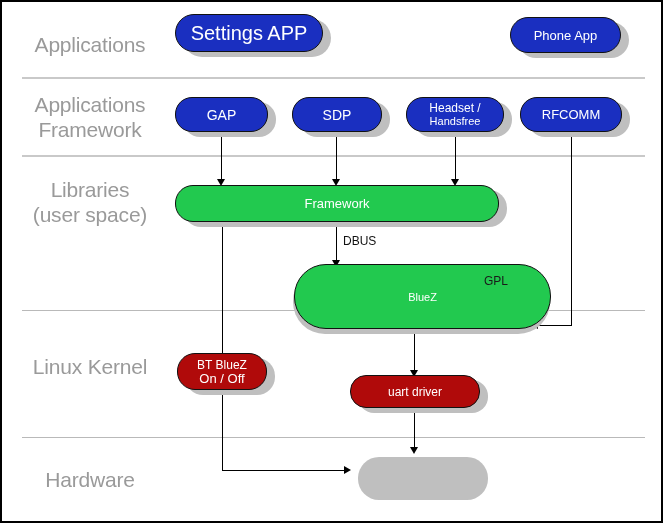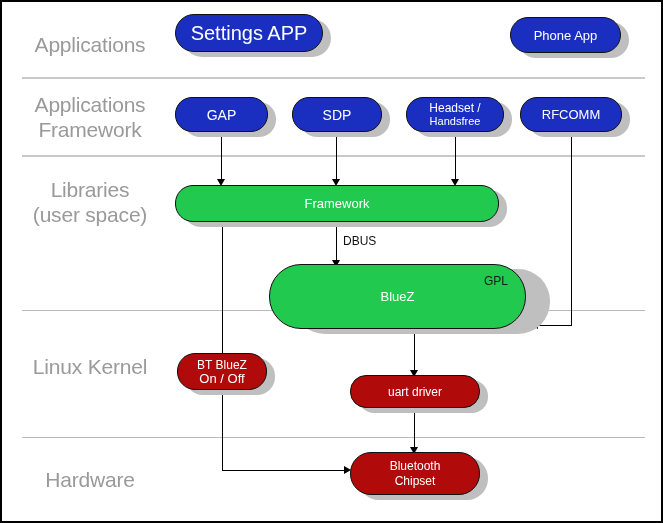--- a/index.html
+++ b/index.html
@@ -175,35 +175,31 @@
   <div class="node blue" style="left:518px; top:95px; width:102px; height:35px; border-radius:17px; font-size:13px;">
     <span class="l1">RFCOMM</span>
   </div>
 
   <div class="shadow" style="left:181px; top:188px; width:324px; height:37px; border-radius:18px;"></div>
   <div class="node green" style="left:173px; top:183px; width:324px; height:37px; border-radius:18px; font-size:13px;">
     <span class="l1">Framework</span>
   </div>
 
   <div class="shadow" style="left:291px; top:267px; width:257px; height:65px; border-radius:32px;"></div>
-  <div class="node green" style="left:267px; top:262px; width:257px; height:65px; border-radius:32px; font-size:13px;">
+  <div class="node green" style="left:292px; top:262px; width:257px; height:65px; border-radius:32px; font-size:11px;">
     <span class="l1">BlueZ</span>
   </div>
   <div class="gpl-tag" style="left:482px; top:272px;">GPL</div>
 
   <div class="shadow" style="left:183px; top:356px; width:90px; height:37px; border-radius:18px;"></div>
   <div class="node red" style="left:175px; top:351px; width:90px; height:37px; border-radius:18px; font-size:12px; line-height:14px;">
     <span class="l1">BT BlueZ</span>
     <span class="l2" style="font-size:13px;">On / Off</span>
   </div>
 
   <div class="shadow" style="left:356px; top:378px; width:130px; height:33px; border-radius:16px;"></div>
   <div class="node red" style="left:348px; top:373px; width:130px; height:33px; border-radius:16px; font-size:12px;">
     <span class="l1">uart driver</span>
   </div>
 
   <div class="shadow" style="left:356px; top:455px; width:130px; height:43px; border-radius:21px;"></div>
-  <div class="node red" style="left:348px; top:450px; width:130px; height:43px; border-radius:21px; font-size:12px; line-height:15px;">
-    <span class="l1">Bluetooth</span>
-    <span class="l2">Chipset</span>
-  </div>
 
 </div>
 
 </body></html>

